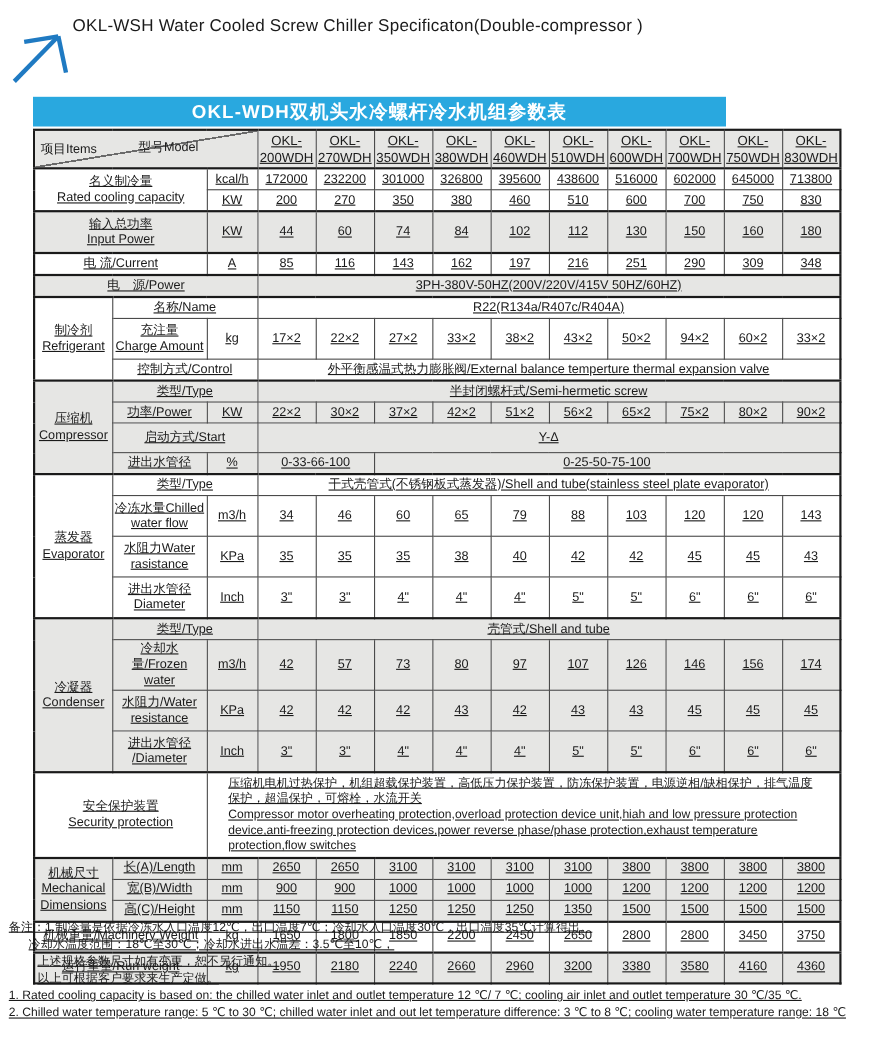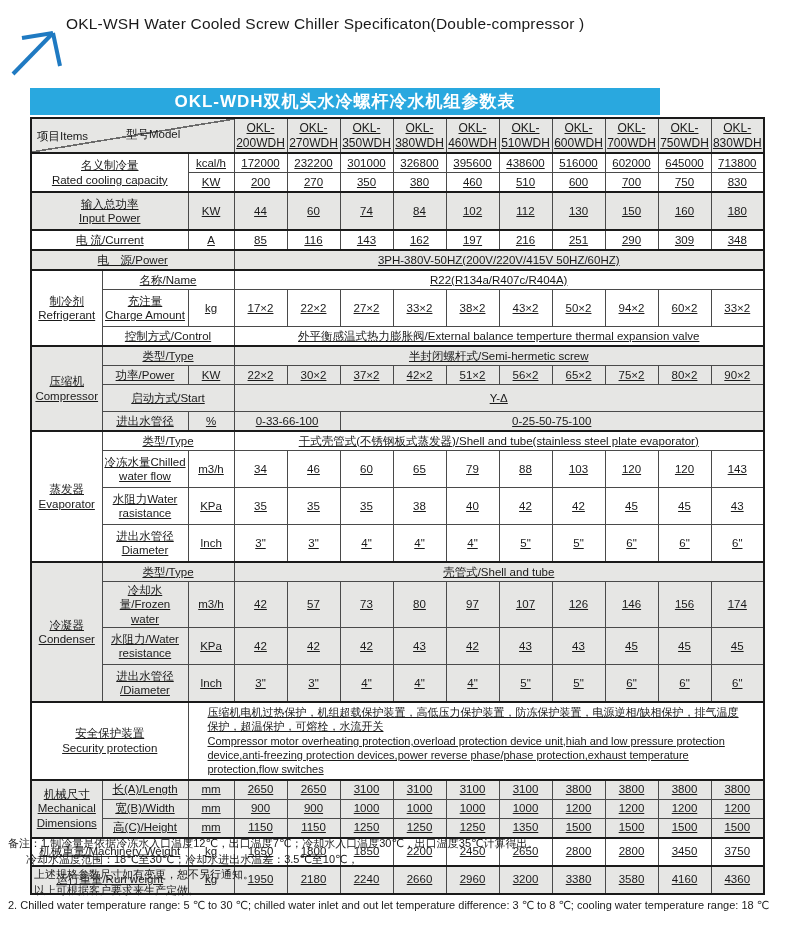--- a/index.html
+++ b/index.html
@@ -43,21 +43,21 @@
   
   td.corner{position:relative;padding:0;}
   .corner-diag{position:absolute;inset:0;
     background:linear-gradient(to bottom right,
       transparent calc(50% - 0.8px),#6a6a6a calc(50% - 0.8px),
       #6a6a6a calc(50% + 0.8px),transparent calc(50% + 0.8px));}
   .corner-items{position:absolute;left:5px;top:10px;font-size:11.5px;}
   .corner-model{position:absolute;left:94px;top:8px;font-size:11.5px;}
   
   .notes{position:absolute;left:8px;top:836px;width:776px;font-size:11px;line-height:1.42;}
-  .notes p{margin:0;white-space:nowrap;}
+  .notes p{margin:0;white-space:nowrap;text-decoration:underline;}
   .notes-cn p:nth-child(2){padding-left:18px;}
   .notes-cn p:nth-child(3),.notes-cn p:nth-child(4),.notes-cn p:nth-child(5){padding-left:26px;}
 </style>
 </head>
 <body>
 
 <div class="page-header">
   <svg class="logo" viewBox="0 0 56 52">
     <g stroke="#1f7ac2" stroke-width="4" fill="none">
       <path d="M5 48 L45 7"></path>
@@ -413,15 +413,16 @@
 </table>
 
 <div class="notes">
   <div class="notes-cn" id="notes-cn">
       <p>备注：1.制冷量是依据冷冻水入口温度12℃，出口温度7℃；冷却水入口温度30℃，出口温度35℃计算得出。</p>
       <p>冷却水温度范围：18℃至30℃；冷却水进出水温差：3.5℃至10℃，</p>
       <p>上述规格参数尺寸如有变更，恕不另行通知。</p>
       <p>以上可根据客户要求来生产定做。</p>
     </div>
   <div class="notes-en" id="notes-en">
+      <p>1. Rated cooling capacity is based on: the chilled water inlet and outlet temperature 12 ℃/ 7 ℃; cooling air inlet and outlet temperature 30 ℃/35 ℃.</p>
       <p>2. Chilled water temperature range: 5 ℃ to 30 ℃; chilled water inlet and out let temperature difference: 3 ℃ to 8 ℃; cooling water temperature range: 18 ℃</p>
     </div>
 </div>
 
 </body></html>

